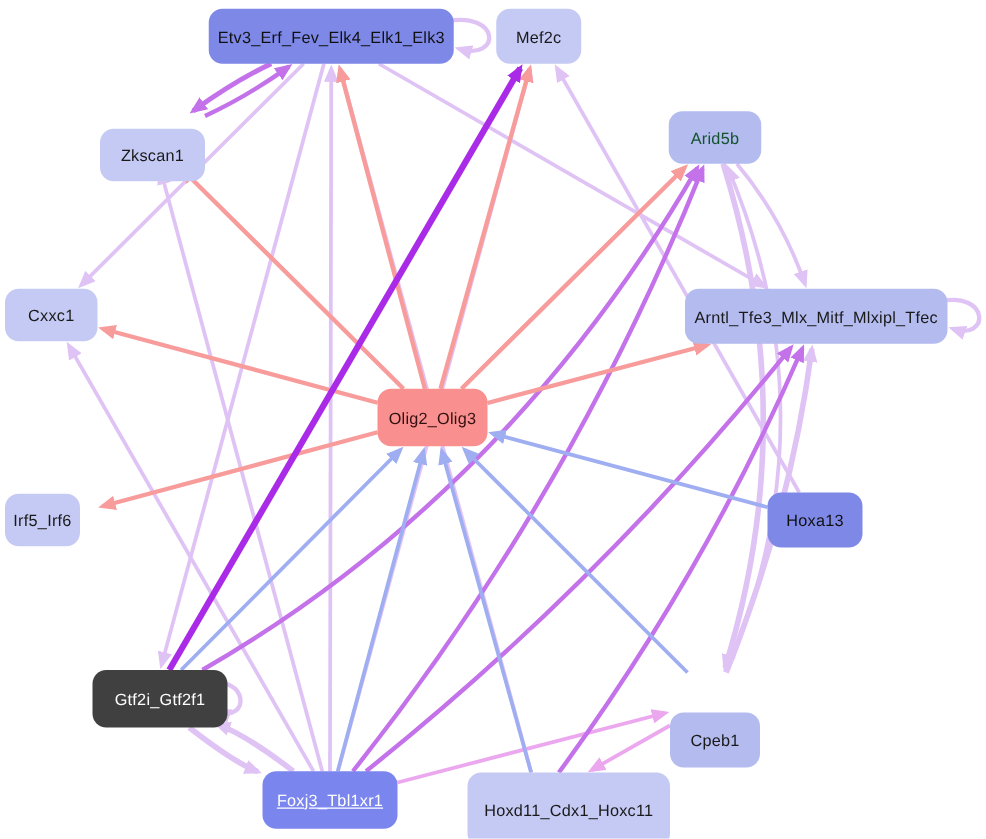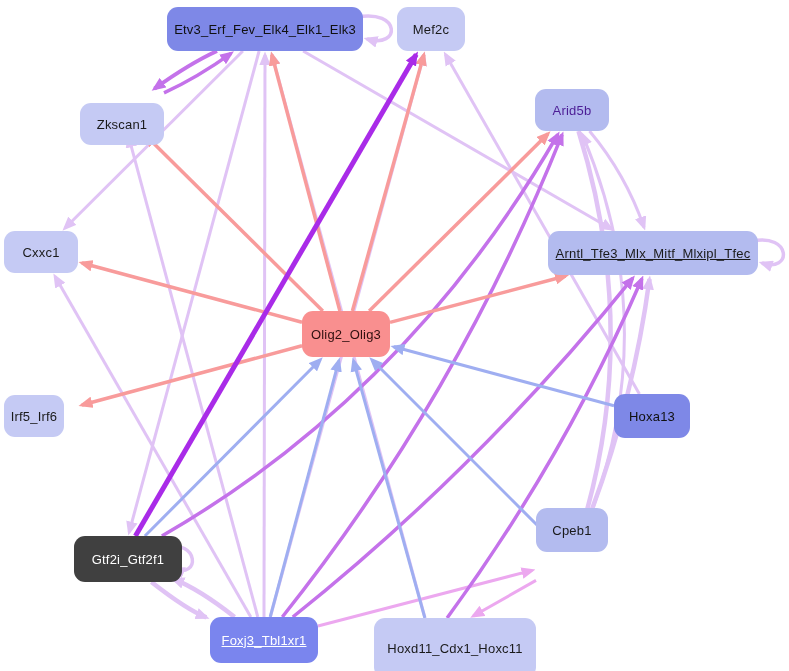--- a/index.html
+++ b/index.html
@@ -87,24 +87,24 @@
       <path d="M 302.0 322.2 Q 193.5 293.0 81.9 263.0" fill="none" stroke="#F89B9B" stroke-width="3.5" stroke-linecap="butt" marker-end="url(#arr-salmon)"></path>
       <path d="M 302.0 345.8 Q 193.5 375.0 81.9 405.0" fill="none" stroke="#F89B9B" stroke-width="3.5" stroke-linecap="butt" marker-end="url(#arr-salmon)"></path>
       <path d="M 369.2 311.0 Q 459.0 222.0 548.0 133.8" fill="none" stroke="#F89B9B" stroke-width="3.5" stroke-linecap="butt" marker-end="url(#arr-salmon)"></path>
       <path d="M 390.0 322.4 Q 499.5 293.5 565.7 276.0" fill="none" stroke="#F89B9B" stroke-width="3.5" stroke-linecap="butt" marker-end="url(#arr-salmon)"></path>
       <path d="M 135.4 536.0 Q 276.5 294.0 416.2 54.5" fill="none" stroke="#A92BE8" stroke-width="5" stroke-linecap="butt" marker-end="url(#arr-violet)"></path>
     </svg>
   <div id="nodes">
       <div class="node" style="left: 167px; top: 7px; width: 196px; height: 44px; background: rgb(126, 136, 231); color: rgb(16, 16, 16);">Etv3_Erf_Fev_Elk4_Elk1_Elk3</div>
       <div class="node" style="left: 397px; top: 7px; width: 68px; height: 44px; background: rgb(197, 202, 244); color: rgb(26, 26, 26);">Mef2c</div>
       <div class="node" style="left: 80px; top: 91px; width: 84px; height: 42px; background: rgb(197, 202, 244); color: rgb(26, 26, 26); margin-top: 12px;">Zkscan1</div>
-      <div class="node" style="left: 535px; top: 89px; width: 74px; height: 42px; background: rgb(179, 187, 239); color: #4c1d95;">Arid5b</div>
+      <div class="node" style="left: 535px; top: 89px; width: 74px; height: 42px; background: rgb(179, 187, 239); color: #14532d;">Arid5b</div>
       <div class="node" style="left: 4px; top: 231px; width: 74px; height: 42px; background: rgb(197, 202, 244); color: rgb(26, 26, 26);">Cxxc1</div>
-      <div class="node" style="left: 548px; top: 231px; width: 210px; height: 44px; background: rgb(179, 187, 239); color: rgb(26, 26, 26); text-decoration: underline;">Arntl_Tfe3_Mlx_Mitf_Mlxipl_Tfec</div>
+      <div class="node" style="left: 548px; top: 231px; width: 210px; height: 44px; background: rgb(179, 187, 239); color: rgb(26, 26, 26);">Arntl_Tfe3_Mlx_Mitf_Mlxipl_Tfec</div>
       <div class="node" style="left: 302px; top: 311px; width: 88px; height: 46px; background: rgb(249, 143, 143); color: rgb(48, 16, 16);">Olig2_Olig3</div>
       <div class="node" style="left: 4px; top: 395px; width: 60px; height: 42px; background: rgb(197, 202, 244); color: rgb(26, 26, 26);">Irf5_Irf6</div>
       <div class="node" style="left: 614px; top: 394px; width: 76px; height: 44px; background: rgb(126, 136, 231); color: rgb(16, 16, 16);">Hoxa13</div>
       <div class="node" style="left: 74px; top: 536px; width: 108px; height: 46px; background: #404040; color: rgb(255, 255, 255);">Gtf2i_Gtf2f1</div>
-      <div class="node" style="left: 536px; top: 508px; width: 72px; height: 44px; background: rgb(179, 187, 239); color: rgb(26, 26, 26);">Cpeb1</div>
+      <div class="node" style="left: 536px; top: 570px; width: 72px; height: 44px; background: rgb(179, 187, 239); color: rgb(26, 26, 26);">Cpeb1</div>
       <div class="node" style="left: 210px; top: 617px; width: 108px; height: 46px; background: rgb(122, 133, 238); color: rgb(255, 255, 255); text-decoration: underline;">Foxj3_Tbl1xr1</div>
       <div class="node" style="left: 350px; top: 618px; width: 162px; height: 60px; background: rgb(197, 202, 244); color: rgb(26, 26, 26); margin-left: 24px;">Hoxd11_Cdx1_Hoxc11</div>
     </div>
 </div>
 
 </body></html>

